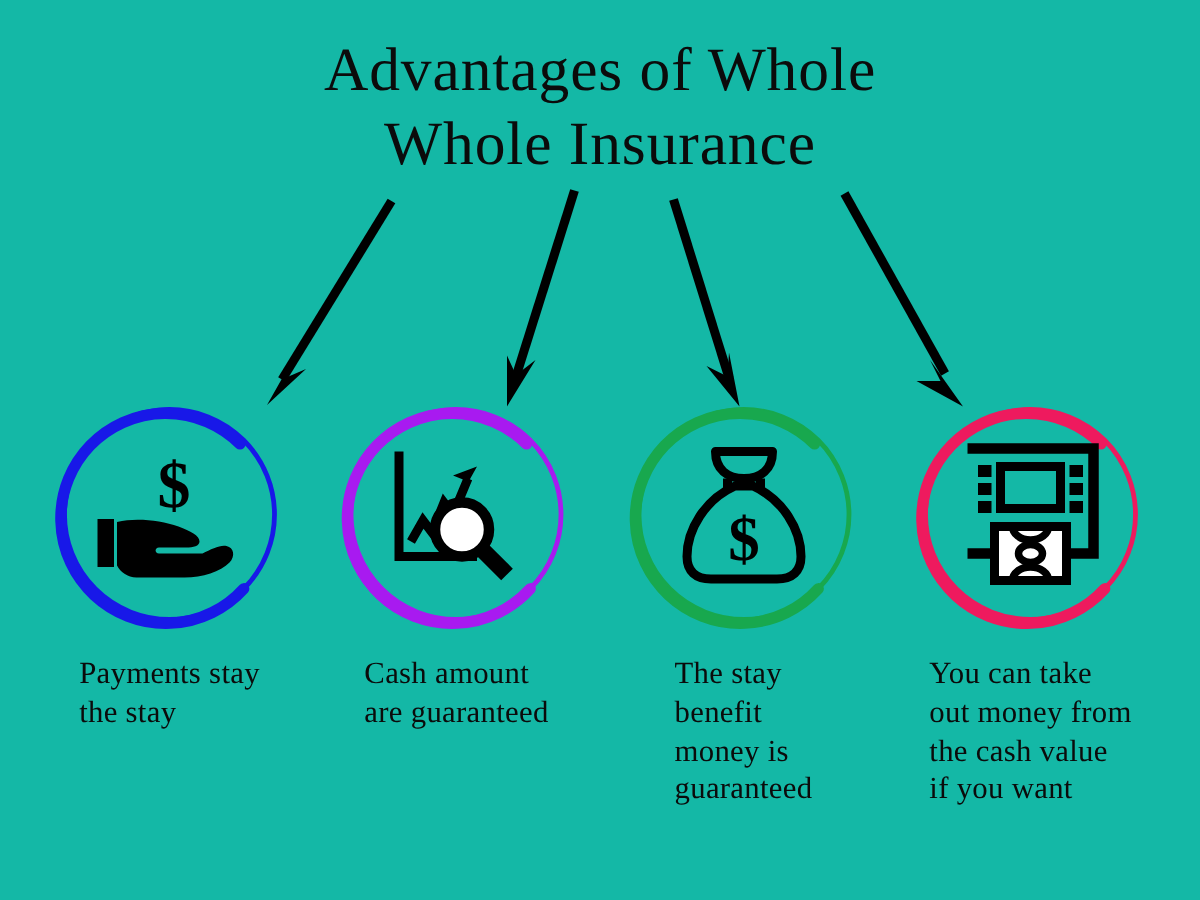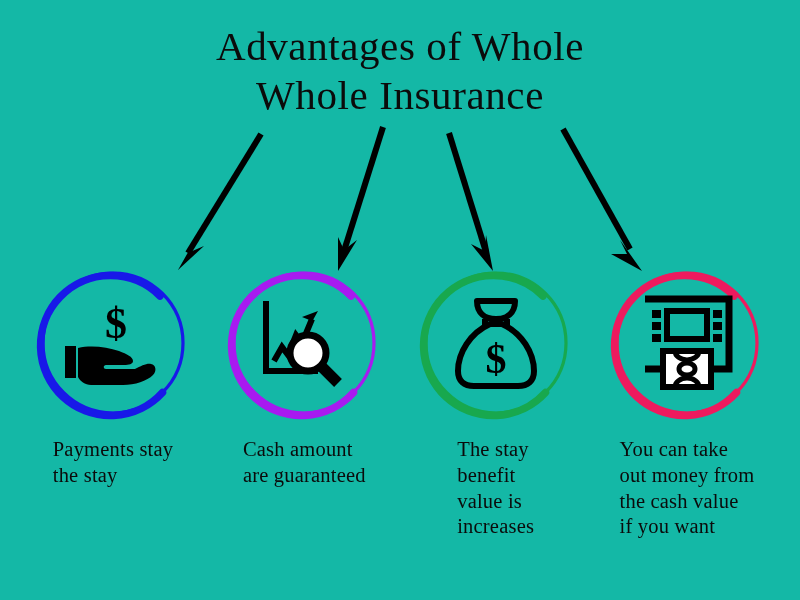--- a/index.html
+++ b/index.html
@@ -205,22 +205,22 @@
 
             <path d="M46,33 C26,42 14,62 14,80 C14,90 20,95 30,95 L74,95 C84,95 90,90 90,80 C90,62 78,42 58,33 Z" fill="none" stroke="#000000" stroke-width="6" stroke-linejoin="round"></path>
 
             <text x="52" y="82" font-family="'Liberation Serif','DejaVu Serif',serif" font-size="42" font-weight="700" text-anchor="middle" fill="#000000">$</text>
           </svg>
         </div>
       </div>
       <div class="caption">
         <span class="cap-line">The stay</span>
         <span class="cap-line">benefit</span>
-        <span class="cap-line">value is</span>
-        <span class="cap-line">increases</span>
+        <span class="cap-line">money is</span>
+        <span class="cap-line">guaranteed</span>
       </div>
     </div>
 
     <div class="column">
       <div class="badge">
         <svg class="ring-svg" viewBox="0 0 160 160">
           <circle cx="80" cy="80" r="70" fill="none" stroke="#ee1a5e" stroke-width="3.2"></circle>
           <path d="M 129.5 129.5 A 70 70 0 1 1 127 33" fill="none" stroke="#ee1a5e" stroke-width="7.5" stroke-linecap="round"></path>
         </svg>
         <div class="glyph">

